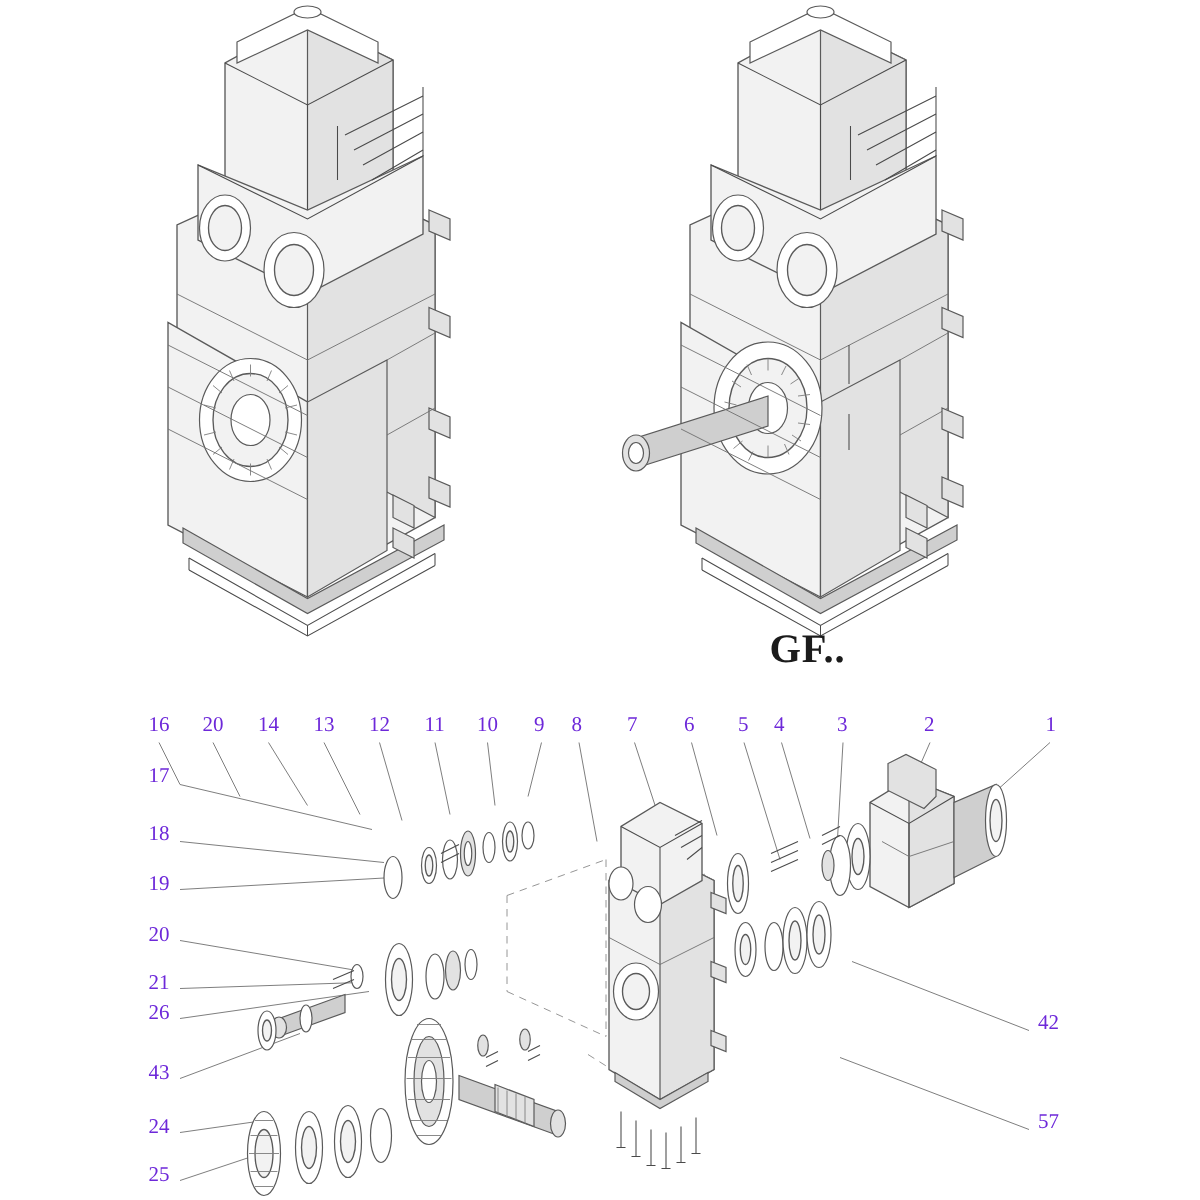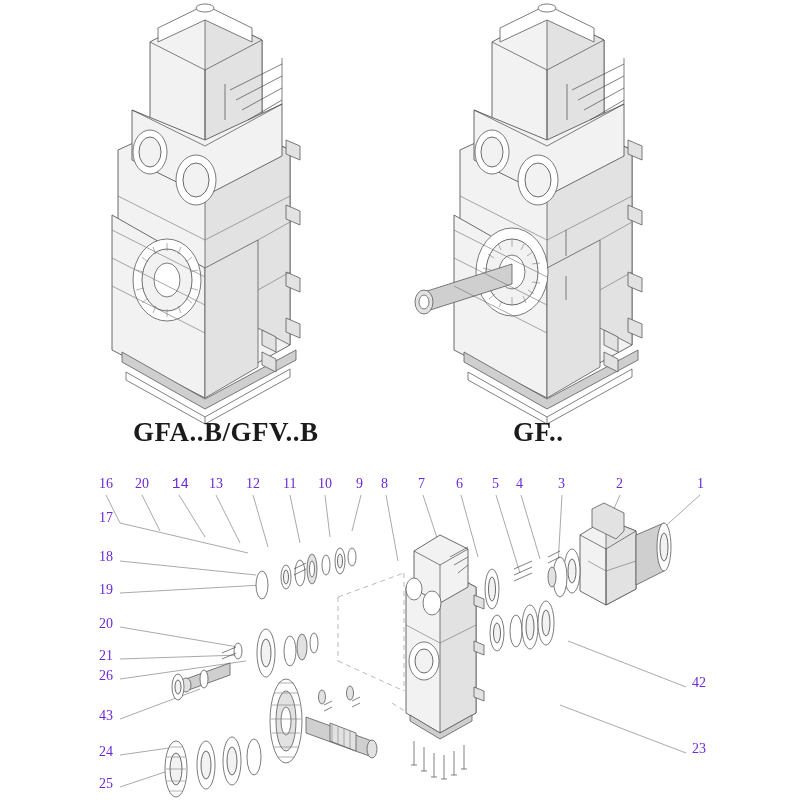--- a/index.html
+++ b/index.html
@@ -163,21 +163,20 @@
         <polygon class="fill-md" points="628,205 642,211 642,225 628,219"></polygon>
         <polygon class="fill-md" points="628,272 642,278 642,292 628,286"></polygon>
         <polygon class="fill-md" points="628,318 642,324 642,338 628,332"></polygon>
         <polygon class="fill-md" points="604,330 618,337 618,352 604,345"></polygon>
         <polygon class="fill-md" points="604,352 618,359 618,372 604,365"></polygon>
 
         <path class="ln" d="M566,230 L566,256 M566,276 L566,300"></path>
       </g>
     </svg>
 
-    <div class="caption" id="caption-left">GFA..B/GFV..B</div>
     <div class="caption" id="caption-right">GF..</div>
   </div>
 
   <div class="exploded-section">
     <svg width="800" height="335" viewBox="0 0 800 335">
 
       <g class="ln-thin">
         <path d="M106,30 L120,58"></path>
         <path d="M142,30 L160,66"></path>
         <path d="M179,30 L205,72"></path>
@@ -333,21 +332,21 @@
         <path class="ln" d="M324,240 L332,236 M324,246 L332,242"></path>
         <path class="ln" d="M352,236 L360,232 M352,242 L360,238"></path>
         <ellipse class="fill-md" cx="322" cy="232" rx="3.5" ry="7"></ellipse>
         <ellipse class="fill-md" cx="350" cy="228" rx="3.5" ry="7"></ellipse>
       </g>
     </svg>
 
     <div>
       <div class="label" style="left:99px;  top:11px;">16</div>
       <div class="label" style="left:135px; top:11px;">20</div>
-      <div class="label" style="left:172px; top:11px;font-family:Liberation Mono, monospace;">14</div>
+      <div class="label" style="left:172px; top:11px;">14</div>
       <div class="label" style="left:209px; top:11px;">13</div>
       <div class="label" style="left:246px; top:11px;">12</div>
       <div class="label" style="left:283px; top:11px;">11</div>
       <div class="label" style="left:318px; top:11px;">10</div>
       <div class="label" style="left:356px; top:11px;">9</div>
       <div class="label" style="left:381px; top:11px;">8</div>
       <div class="label" style="left:418px; top:11px;">7</div>
       <div class="label" style="left:456px; top:11px;">6</div>
       <div class="label" style="left:492px; top:11px;">5</div>
       <div class="label" style="left:516px; top:11px;">4</div>
@@ -363,17 +362,17 @@
       <div class="label" style="left:99px; top:151px;">20</div>
       <div class="label" style="left:99px; top:183px;">21</div>
       <div class="label" style="left:99px; top:203px;">26</div>
       <div class="label" style="left:99px; top:243px;">43</div>
       <div class="label" style="left:99px; top:279px;">24</div>
       <div class="label" style="left:99px; top:311px;">25</div>
     </div>
 
     <div>
       <div class="label" style="left:692px; top:210px;text-align:center;">42</div>
-      <div class="label" style="left:692px; top:276px;">23</div>
+      <div class="label" style="left:692px; top:276px;">57</div>
     </div>
   </div>
 
 </div>
 
 </body></html>

